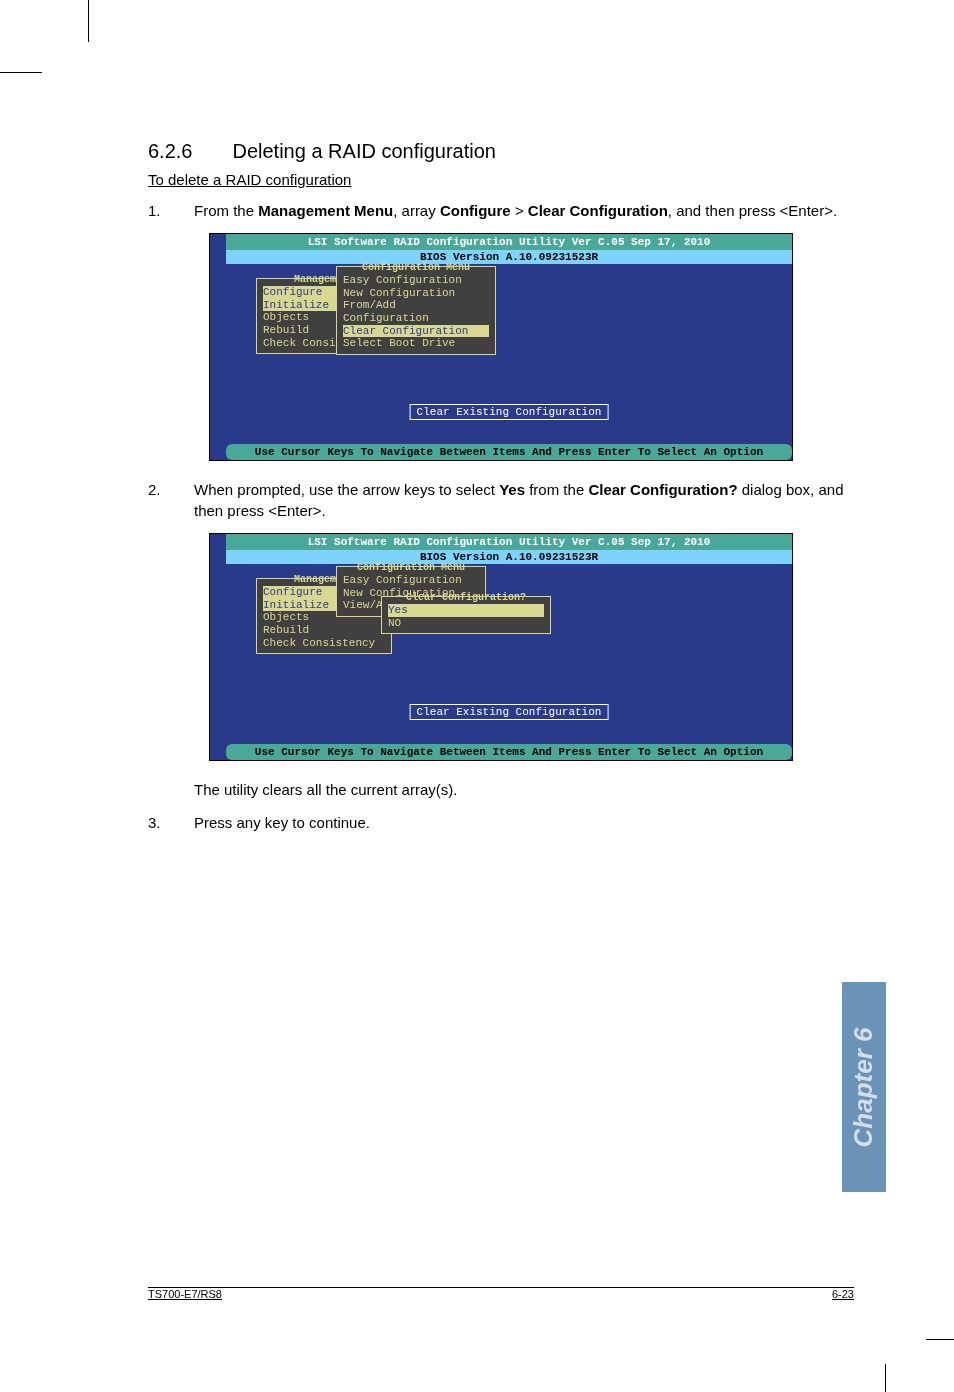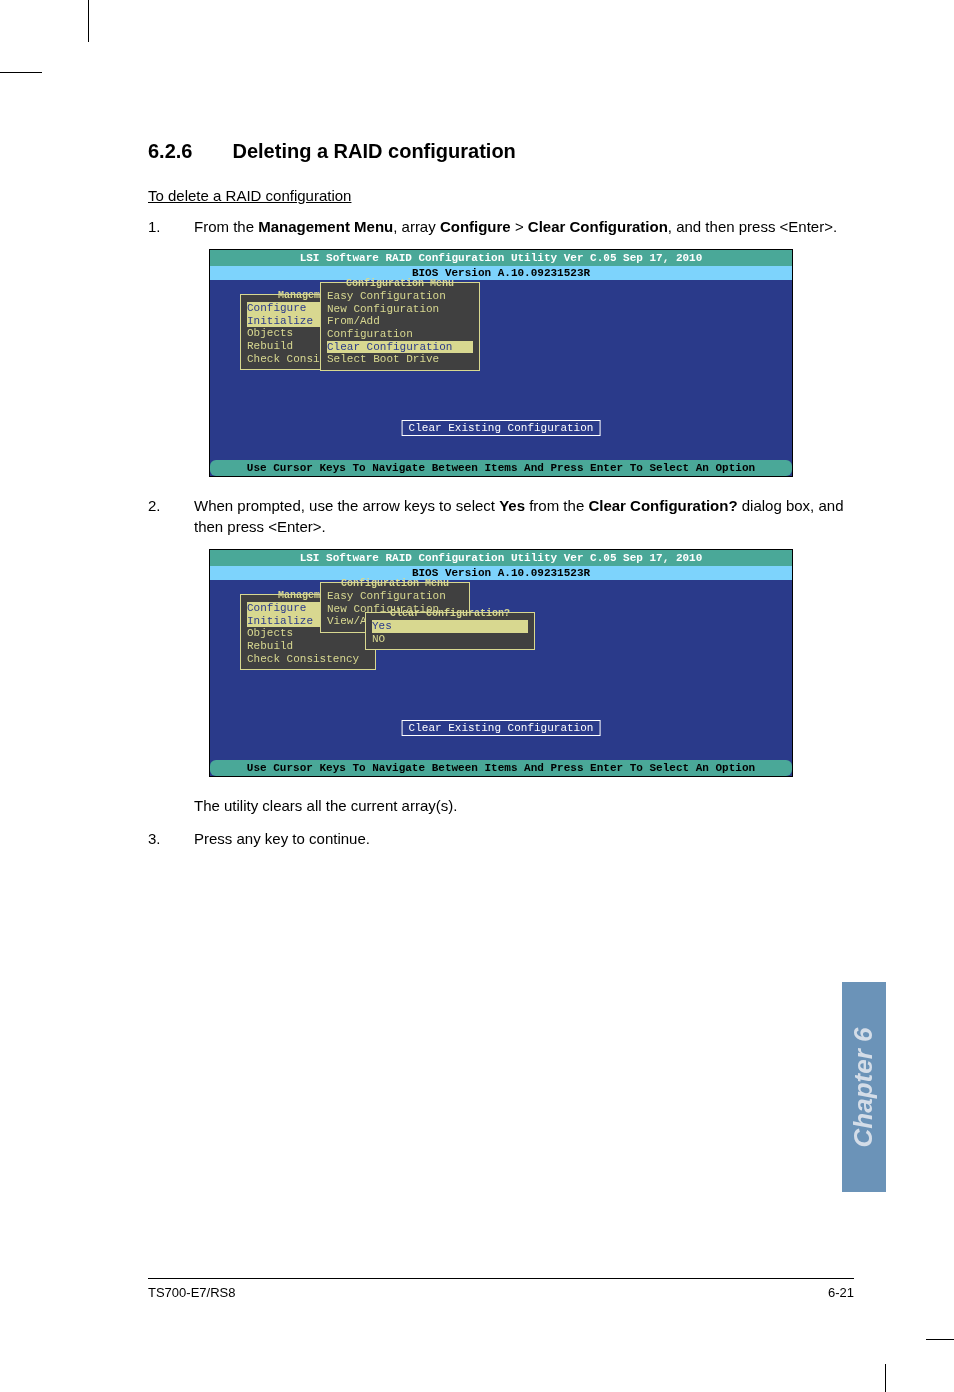--- a/index.html
+++ b/index.html
@@ -8,22 +8,22 @@
       width: 954px;
       height: 1392px;
       background: #fff;
       position: relative;
     }
     .page-content {
       padding: 140px 100px 60px 148px;
     }
     .section-heading {
       font-size: 20px;
-      font-weight: bold;
-      margin-bottom: 24px;
+      font-weight: normal;
+      margin-bottom: 8px;
     }
     .section-heading .num {
       margin-right: 40px;
     }
     .intro {
       font-size: 15px;
       margin-bottom: 12px;
       text-decoration: underline;
     }
     .step {
@@ -40,20 +40,21 @@
       flex: 1;
     }
     .bios-screen {
       width: 584px;
       margin: 8px auto 18px auto;
       font-family: "Courier New", monospace;
       font-size: 11px;
       color: #fff;
       background: #2a3a8a;
       border: 1px solid #000;
+      padding-left: 16px;
     }
     .bios-header {
       background: #4aa898;
       color: #fff;
       font-weight: bold;
       text-align: center;
       padding: 2px 0;
     }
     .bios-version {
       background: #7dd3fc;
@@ -127,24 +128,24 @@
       font-weight: bold;
       font-style: italic;
       color: #d4dde8;
     }
     .page-footer {
       position: absolute;
       bottom: 92px;
       left: 148px;
       right: 100px;
       border-top: 1px solid #000;
-      padding-top: 6px;
-      font-size: 13px;
+      font-size: 11px;
       display: flex;
       justify-content: space-between;
+      text-decoration: underline;
     }
     .crop-v1 { position:absolute; top:0; left:88px; width:1px; height:42px; background:#000; }
     .crop-h1 { position:absolute; top:72px; left:0; width:42px; height:1px; background:#000; }
     .crop-v2 { position:absolute; bottom:0; right:68px; width:1px; height:28px; background:#000; }
     .crop-h2 { position:absolute; bottom:52px; right:0; width:28px; height:1px; background:#000; }
   </style>
 </head>
 <body>
 
 <div class="crop-v1"></div>
@@ -239,14 +240,14 @@
   </div>
 
 </div>
 
 <div class="chapter-tab">
   <span>Chapter 6</span>
 </div>
 
 <div class="page-footer">
   <span>TS700-E7/RS8</span>
-  <span>6-21</span>
+  <span>6-23</span>
 </div>
 
 </body></html>

